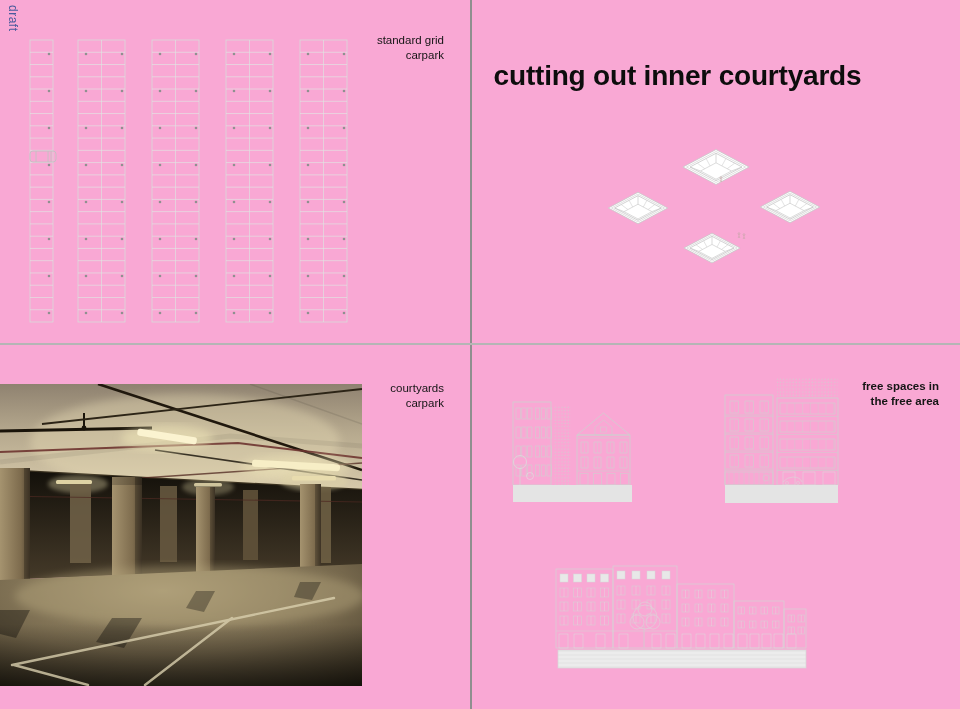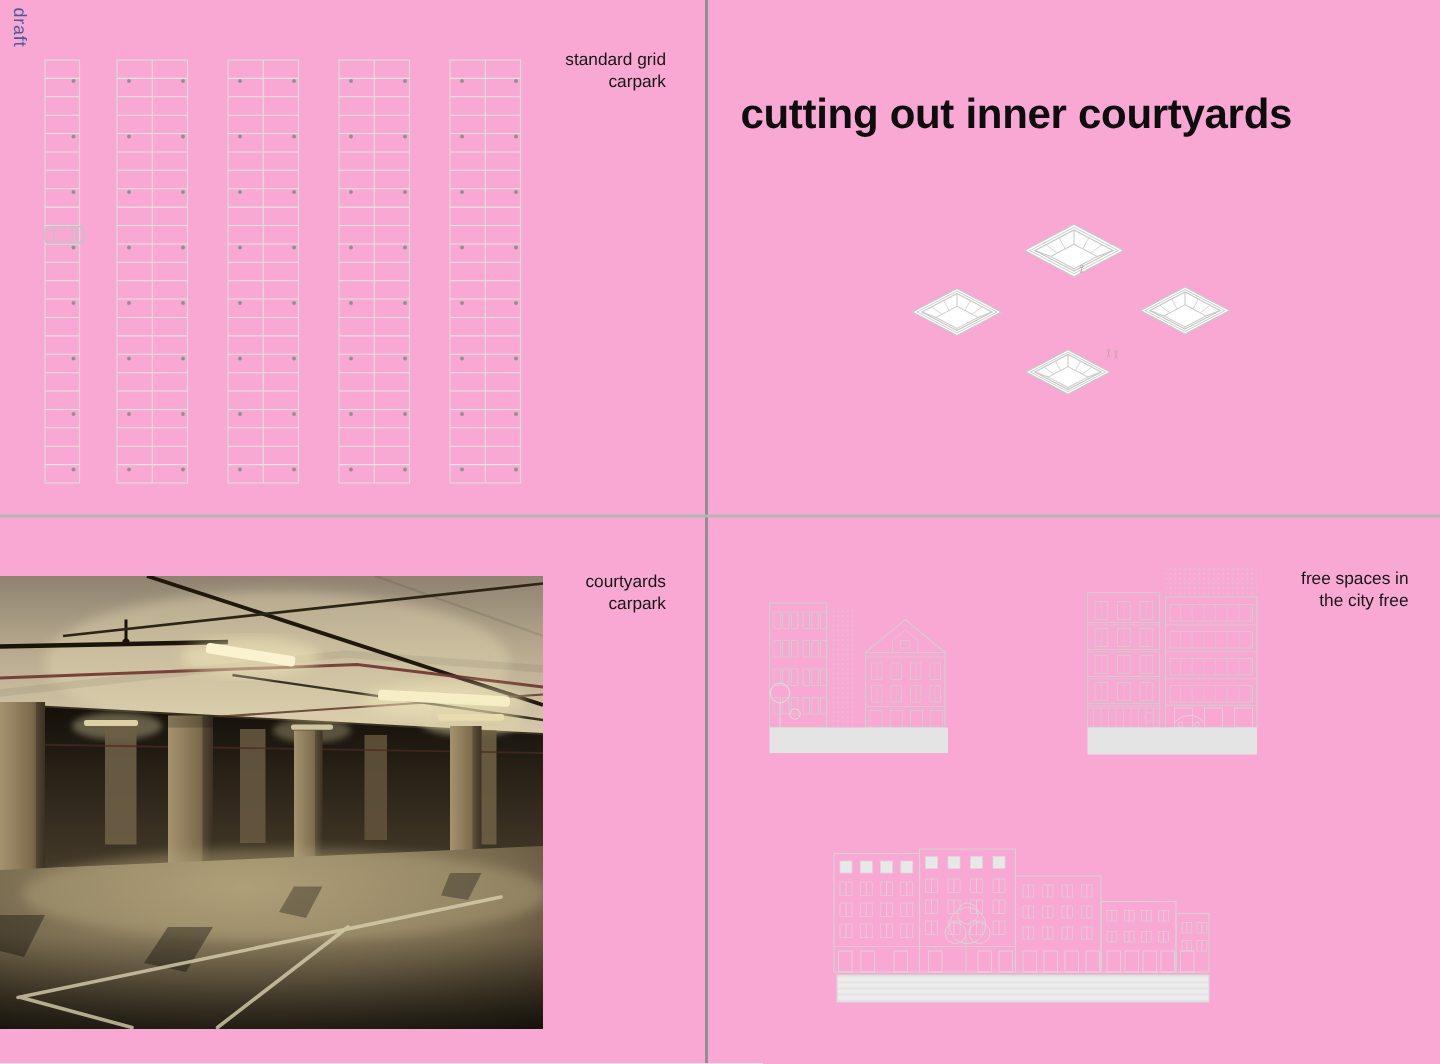--- a/index.html
+++ b/index.html
@@ -5,21 +5,21 @@
   html,body{margin:0;padding:0;background:#ffffff;}
   .page{position:relative;width:960px;height:709px;background:#f9a8d4;overflow:hidden;
         font-family:"Liberation Sans", sans-serif;}
   .watermark{position:absolute;top:5px;left:6px;writing-mode:vertical-rl;
              font-size:12px;letter-spacing:0.5px;color:#4a5a9c;}
   .divider-v{position:absolute;left:470px;top:0;width:1.5px;height:709px;background:#8f8f8f;}
   .divider-h{position:absolute;left:0;top:343px;width:960px;height:2px;background:#b5b5b5;}
   .caption{position:absolute;right:516px;width:160px;text-align:right;
            font-size:11.5px;line-height:14.5px;color:#151515;}
   .caption span{display:block;}
-  .caption.free{right:21px;}
+  .caption.free{right:21px;font-weight:bold;}
   .title{position:absolute;left:471px;top:60px;width:413px;text-align:center;
          font-size:28px;font-weight:bold;letter-spacing:-0.2px;color:#0d0d0d;}
   .linework{position:absolute;left:0;top:0;width:960px;height:709px;}
   .photo{position:absolute;left:0;top:384px;width:362px;height:302px;display:block;}
 </style>
 </head>
 <body>
 
 <div class="page">
 
@@ -587,21 +587,21 @@
 
   <div class="title">cutting out inner courtyards</div>
 
   <div class="caption" style="top:381px">
     <span>courtyards</span>
     <span>carpark</span>
   </div>
 
   <div class="caption free" style="top:379px">
     <span>free spaces in</span>
-    <span>the city free</span>
+    <span>the free area</span>
   </div>
 
   <svg class="photo" viewBox="0 0 362 302" preserveAspectRatio="none">
     <defs>
       <linearGradient id="ceil" x1="0" y1="0" x2="0" y2="1">
         <stop offset="0" stop-color="#8f8270"></stop>
           <stop offset="0.45" stop-color="#b6a98e"></stop>
         <stop offset="1" stop-color="#d8cbac"></stop>
       </linearGradient>
       <linearGradient id="wall" x1="0" y1="0" x2="0" y2="1">

